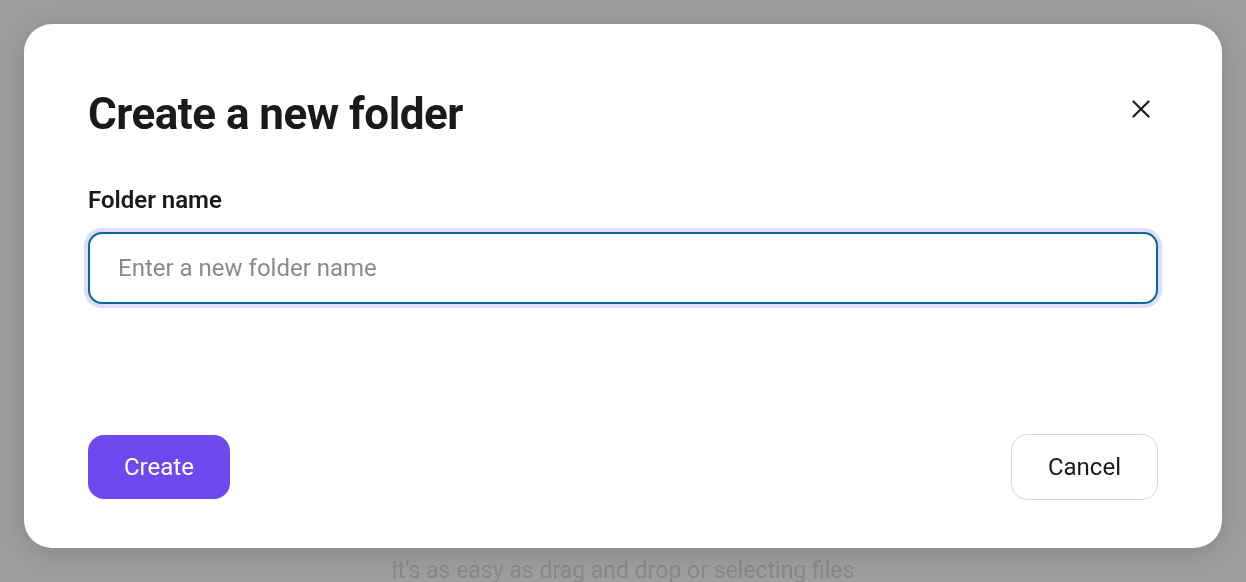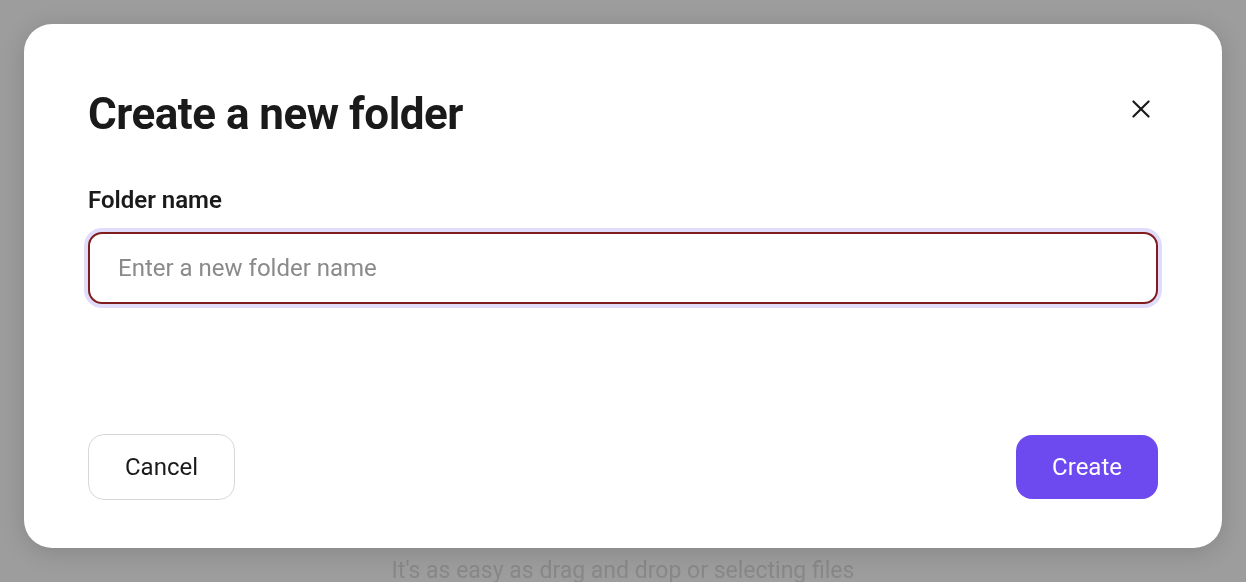--- a/index.html
+++ b/index.html
@@ -70,21 +70,21 @@
       display: block;
       margin-top: 44px;
     }
     .input-wrapper {
       position: relative;
     }
     .folder-input {
       width: 100%;
       padding: 20px 28px;
       font-size: 24px;
-      border: 2px solid #7f1d1d;
+      border: 2px solid #0369a1;
       border-radius: 14px;
       outline: none;
       color: #1a1a1a;
       box-shadow: 0 0 0 4px #e1dcfa;
       font-family: inherit;
     }
     .folder-input::placeholder {
       color: #8a8a8a;
     }
     .modal-footer {
@@ -128,16 +128,16 @@
       </svg>
     </button>
   </div>
 
   <label class="field-label">Folder name</label>
   <div class="input-wrapper">
     <input type="text" class="folder-input" placeholder="Enter a new folder name" style="">
   </div>
 
   <div class="modal-footer">
+    <button class="btn btn-create">Create</button>
     <button class="btn btn-cancel">Cancel</button>
-    <button class="btn btn-create">Create</button>
   </div>
 </div>
 
 </body></html>

